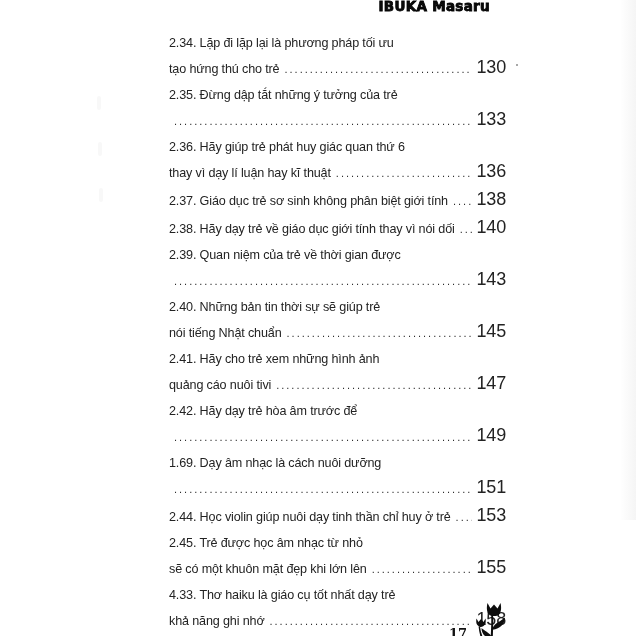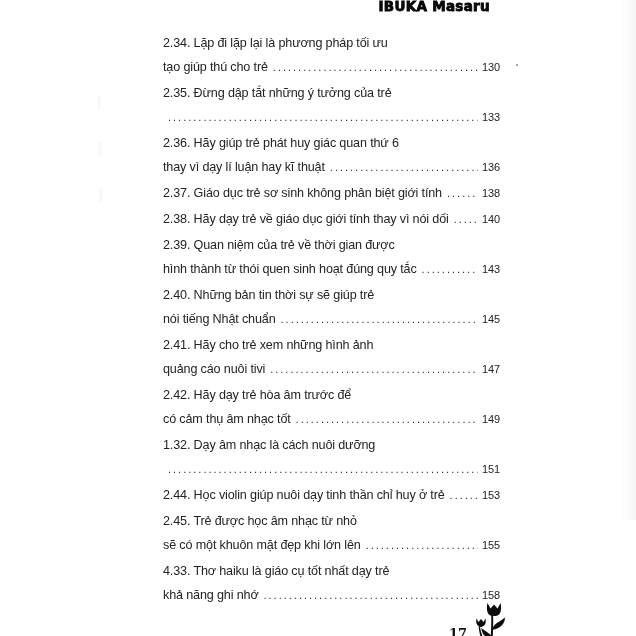--- a/index.html
+++ b/index.html
@@ -16,36 +16,36 @@
   .running-head {
     position: absolute; top: -3px; right: 146px;
     font-family: "DejaVu Sans", sans-serif;
     font-weight: 900; font-size: 13.5px; letter-spacing: 0.3px;
     color: #0a0a0a; white-space: nowrap;
     -webkit-text-stroke: 0.8px #000;
     transform: scaleY(1.08); transform-origin: top right;
   }
   
   .toc {
-    position: absolute; left: 163px; top: 31px; width: 337px;
+    position: absolute; left: 169px; top: 31px; width: 337px;
     margin: 0; padding: 0; list-style: none;
   }
   .entry { margin: 0 0 2px 0; }
   .row {
     display: flex; align-items: baseline;
     line-height: 24px; font-size: 12.6px; letter-spacing: -0.15px;
     white-space: nowrap;
   }
   .txt { flex: 0 0 auto; }
   .dots {
     flex: 1 1 0; min-width: 4px; overflow: hidden;
     margin: 0 4px 0 5px;
     font-size: 11px; letter-spacing: 2px; color: #2e2e2e;
   }
-  .pg { flex: 0 0 auto; font-size: 11px; }
+  .pg { flex: 0 0 auto; font-size: 18px; }
   
   .footer {
     position: absolute; left: 449px; top: 603px;
     display: flex; align-items: flex-end; gap: 5px;
   }
   .folio {
     font-family: "DejaVu Serif", serif; font-weight: bold;
     font-size: 13px; color: #111; padding-bottom: 4px;
   }
   .plant { width: 34px; height: 42px; }
@@ -71,21 +71,21 @@
 <div class="sheet">
 
   <div class="running-head">IBUKA Masaru</div>
 
   <ol class="toc" id="toc-list">
       <li class="entry">
         <div class="row">
           <span class="txt">2.34. Lặp đi lặp lại là phương pháp tối ưu</span>
         </div>
         <div class="row">
-          <span class="txt">tạo giúp thú cho trẻ</span>
+          <span class="txt">tạo hứng thú cho trẻ</span>
           <span class="dots">........................................................................................................................................................................................................</span>
           <span class="pg">130</span>
         </div>
       </li>
       <li class="entry">
         <div class="row">
           <span class="txt">2.35. Đừng dập tắt những ý tưởng của trẻ</span>
         </div>
         <div class="row">
           <span class="dots">........................................................................................................................................................................................................</span>
@@ -114,21 +114,20 @@
           <span class="txt">2.38. Hãy dạy trẻ về giáo dục giới tính thay vì nói dối</span>
           <span class="dots">........................................................................................................................................................................................................</span>
           <span class="pg">140</span>
         </div>
       </li>
       <li class="entry">
         <div class="row">
           <span class="txt">2.39. Quan niệm của trẻ về thời gian được</span>
         </div>
         <div class="row">
-          <span class="txt">hình thành từ thói quen sinh hoạt đúng quy tắc</span>
           <span class="dots">........................................................................................................................................................................................................</span>
           <span class="pg">143</span>
         </div>
       </li>
       <li class="entry">
         <div class="row">
           <span class="txt">2.40. Những bản tin thời sự sẽ giúp trẻ</span>
         </div>
         <div class="row">
           <span class="txt">nói tiếng Nhật chuẩn</span>
@@ -144,28 +143,27 @@
           <span class="txt">quảng cáo nuôi tivi</span>
           <span class="dots">........................................................................................................................................................................................................</span>
           <span class="pg">147</span>
         </div>
       </li>
       <li class="entry">
         <div class="row">
           <span class="txt">2.42. Hãy dạy trẻ hòa âm trước để</span>
         </div>
         <div class="row">
-          <span class="txt">có cảm thụ âm nhạc tốt</span>
           <span class="dots">........................................................................................................................................................................................................</span>
           <span class="pg">149</span>
         </div>
       </li>
       <li class="entry">
         <div class="row">
-          <span class="txt">1.32. Dạy âm nhạc là cách nuôi dưỡng</span>
+          <span class="txt">1.69. Dạy âm nhạc là cách nuôi dưỡng</span>
         </div>
         <div class="row">
           <span class="dots">........................................................................................................................................................................................................</span>
           <span class="pg">151</span>
         </div>
       </li>
       <li class="entry">
         <div class="row">
           <span class="txt">2.44. Học violin giúp nuôi dạy tinh thần chỉ huy ở trẻ</span>
           <span class="dots">........................................................................................................................................................................................................</span>

